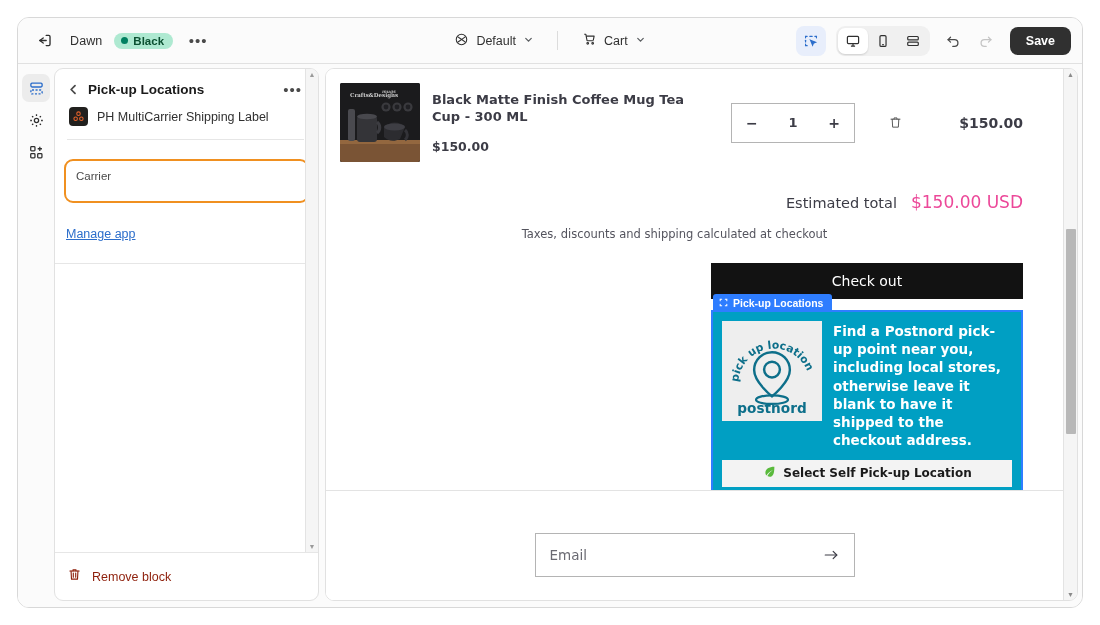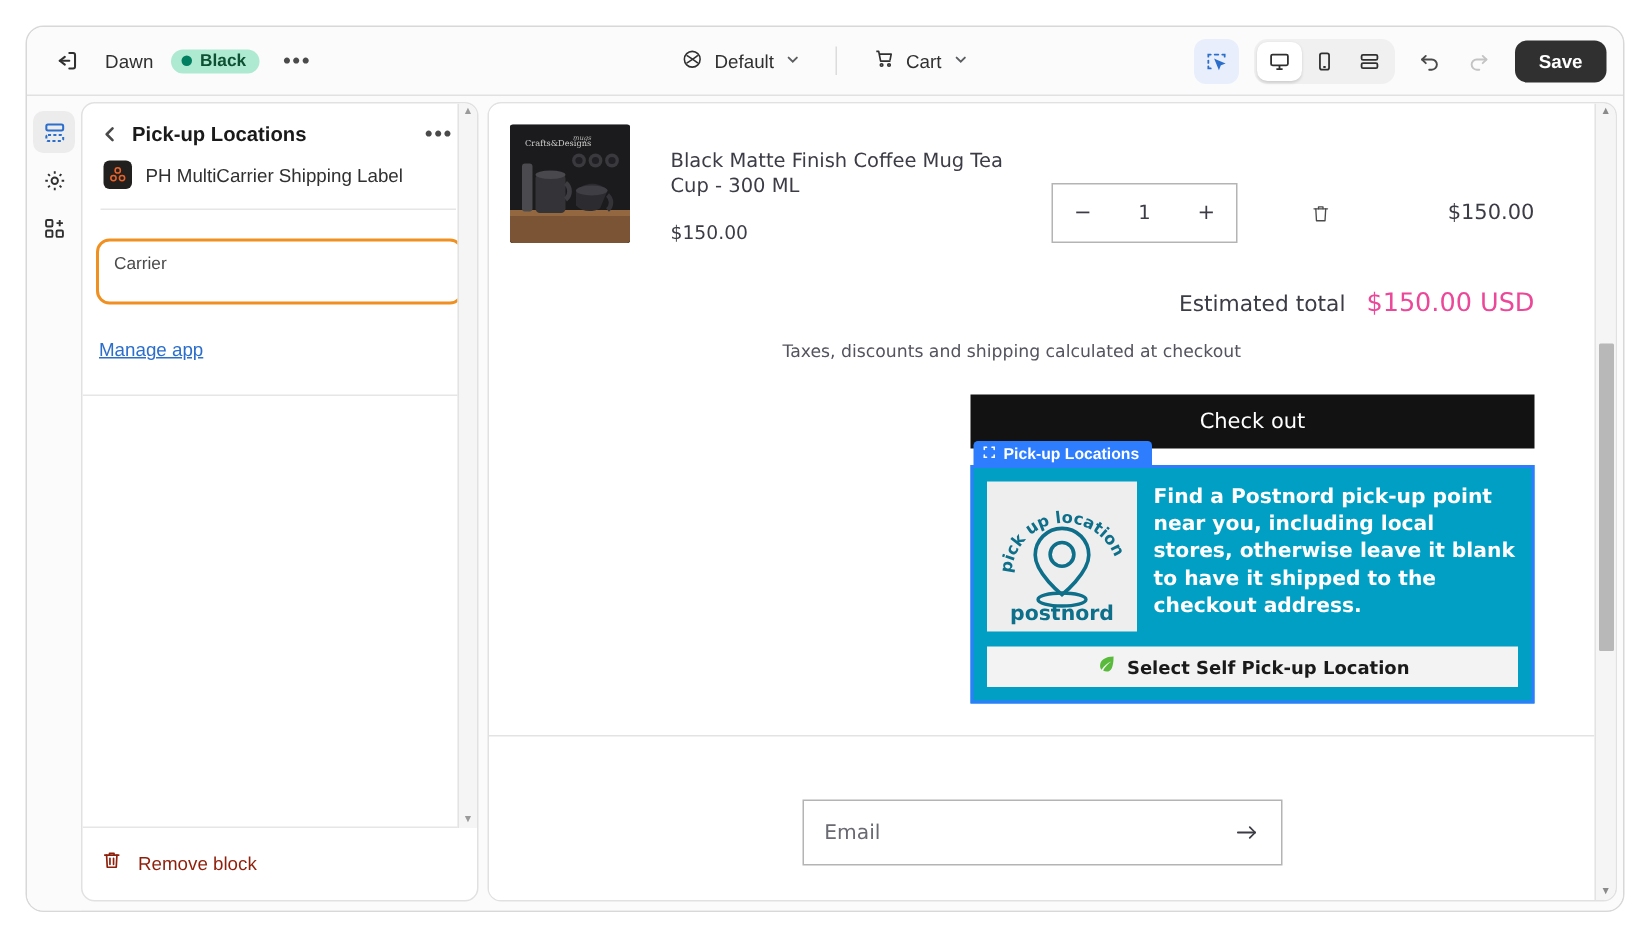--- a/index.html
+++ b/index.html
@@ -211,22 +211,22 @@
     border: 1px solid #e1e1e1;
     border-radius: 9px;
     position: relative; overflow: hidden;
     display: flex;
   }
   .canvas { flex: 1; position: relative; overflow: hidden; background:#ffffff;
             font-family: "DejaVu Sans", sans-serif; }
 
   
   .cart-item {
-    display: flex; align-items: flex-end;
-    padding: 14px 40px 0 14px; gap: 27px;
+    display: flex; align-items: center;
+    padding: 14px 40px 0 14px; gap: 12px; font-weight: bold;
   }
   .prod-thumb {
     width: 80px; height: 79px; flex: 0 0 80px;
     border-radius: 2px; overflow: hidden; position: relative;
     background: #1c1c1e;
   }
   .prod-title {
     font-size: 13px; color: #3c3c46; line-height: 1.32;
     max-width: 270px;
   }
@@ -250,21 +250,21 @@
   }
 
   .totals { padding: 30px 40px 0 0; text-align: center; }
   .est-row { display: flex; justify-content: flex-end; align-items: baseline; gap: 14px; }
   .est-label { font-size: 14.5px; color: #3c3c46; }
   .est-val { font-size: 17px; color: #ec4899; }
   .tax-note { font-size: 11.5px; color: #54545e; margin-top: 15px; }
 
   
   .checkout-area {
-    margin: 22px 40px 0 auto; width: 376px;
+    margin: 22px 40px 0 auto; width: 312px;
     position: relative;
   }
   .checkout-btn {
     background: #121212; color: #ffffff;
     height: 36px; display: flex; align-items: center; justify-content: center;
     font-size: 14px; cursor: pointer;
   }
   .pill-badge {
     position: absolute; left: 2px; top: 31px;
     background: #2e7dff; color: #ffffff;

